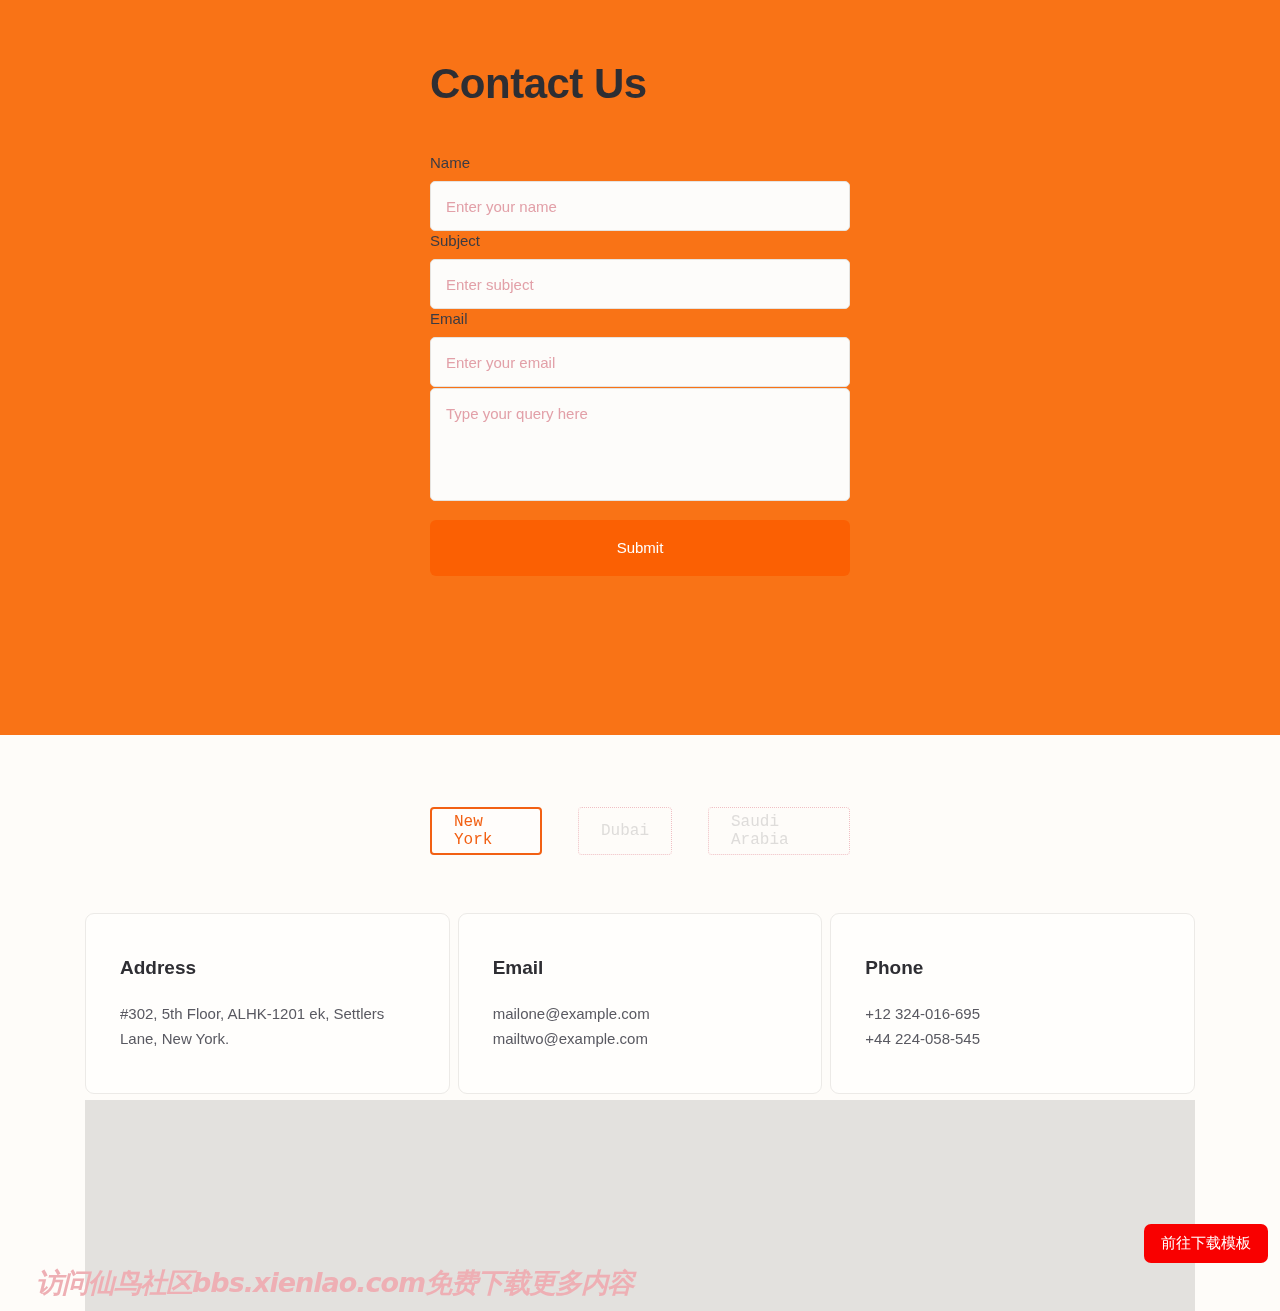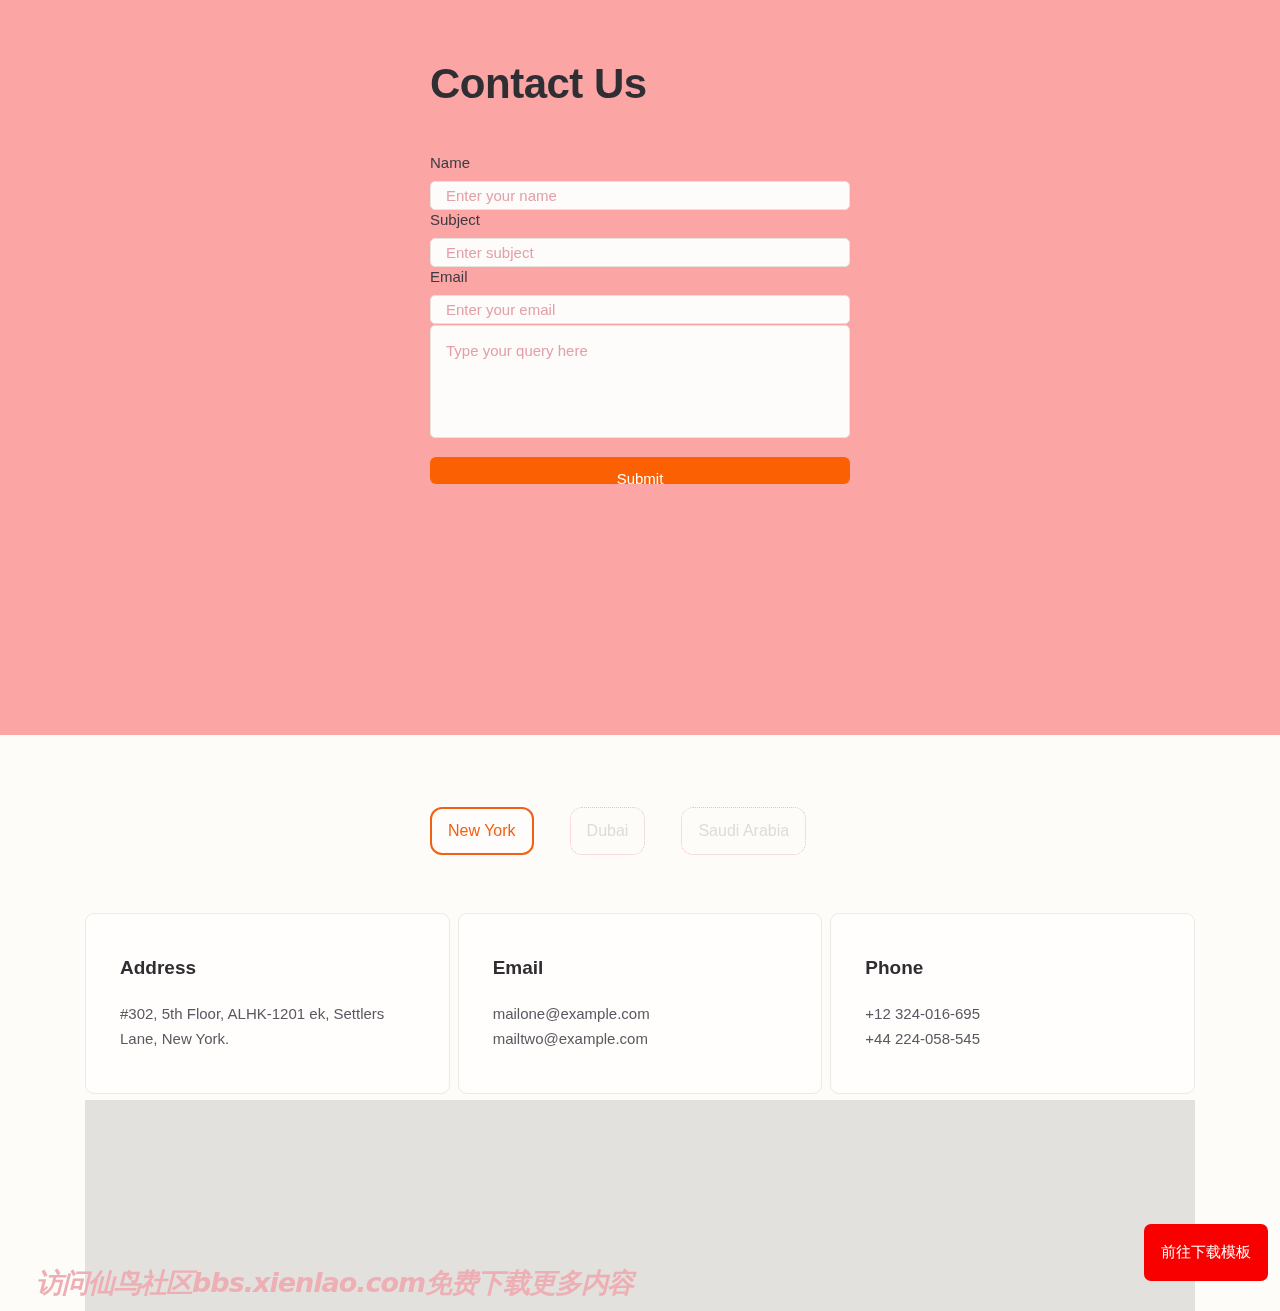--- a/index.html
+++ b/index.html
@@ -12,21 +12,21 @@
   body {
     font-family: "Liberation Sans", sans-serif;
     background: #ffffff;
     position: relative;
     overflow: hidden;
     color: #3b3b43;
   }
 
   
   .form-section {
-    background: #fca5a5;
+    background: #f97316;
     padding-top: 62px;
     height: 735px;
   }
 
   .form-wrap {
     width: 420px;
     margin: 0 auto;
     margin-left: 430px;
   }
 
@@ -56,39 +56,39 @@
     background: #fdfcfa;
     border: 1px solid #e6e3df;
     border-radius: 5px;
     font-family: "Liberation Sans", sans-serif;
     font-size: 15px;
     color: #3b3b43;
     padding: 0 15px;
     outline: none;
   }
 
-  .text-input { height: 29px; }
+  .text-input { height: 50px; }
 
   .text-area {
     height: 113px;
     padding: 14px 15px;
     resize: none;
     line-height: 1.4;
   }
 
   .text-input::placeholder,
   .text-area::placeholder {
     color: #e2a0a8;
     opacity: 1;
   }
 
   .submit-button {
     display: block;
     width: 420px;
-    height: 27px;
+    height: 56px;
     margin-top: 19px;
     background: #fb6003;
     border: none;
     border-radius: 6px;
     color: #ffffff;
     font-family: "Liberation Sans", sans-serif;
     font-size: 15px;
     cursor: pointer;
     line-height: 44px;
     text-align: center;
@@ -106,29 +106,29 @@
   .tabs {
     display: flex;
     justify-content: flex-start;
     gap: 36px;
     width: 420px;
     margin-left: 430px;
   }
 
   .tab {
     height: 48px;
-    border-radius: 12px;
+    border-radius: 4px;
     font-size: 16px;
     display: flex;
     align-items: center;
     justify-content: center;
-    padding: 0 16px;
+    padding: 0 22px;
     cursor: pointer;
     background: transparent;
-    font-family: Liberation Sans, sans-serif;
+    font-family: Liberation Mono, monospace;
   }
 
   .tab.active {
     border: 2px solid #f26013;
     color: #f26013;
     background: #fffdfb;
   }
 
   .tab.inactive {
     border: 1px dotted #f0bfc4;
@@ -191,21 +191,21 @@
 
   
   .download-button {
     position: absolute;
     right: 12px;
     top: 1224px;
     background: #f90000;
     color: #ffffff;
     font-family: "DejaVu Sans", sans-serif;
     font-size: 15px;
-    padding: 19px 17px;
+    padding: 10px 17px;
     border: none;
     border-radius: 7px;
     cursor: pointer;
     z-index: 30;
     white-space: nowrap;
   }
 </style>
 </head>
 <body>
 

